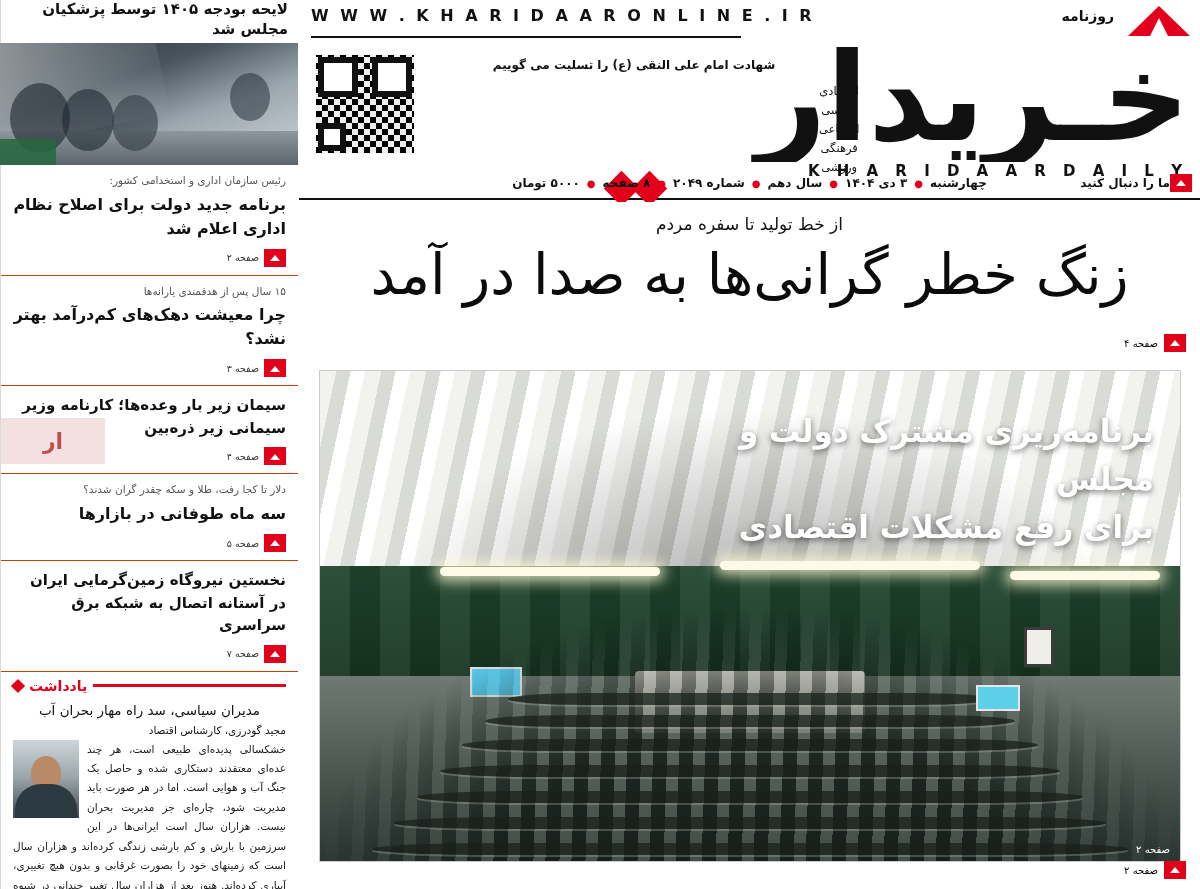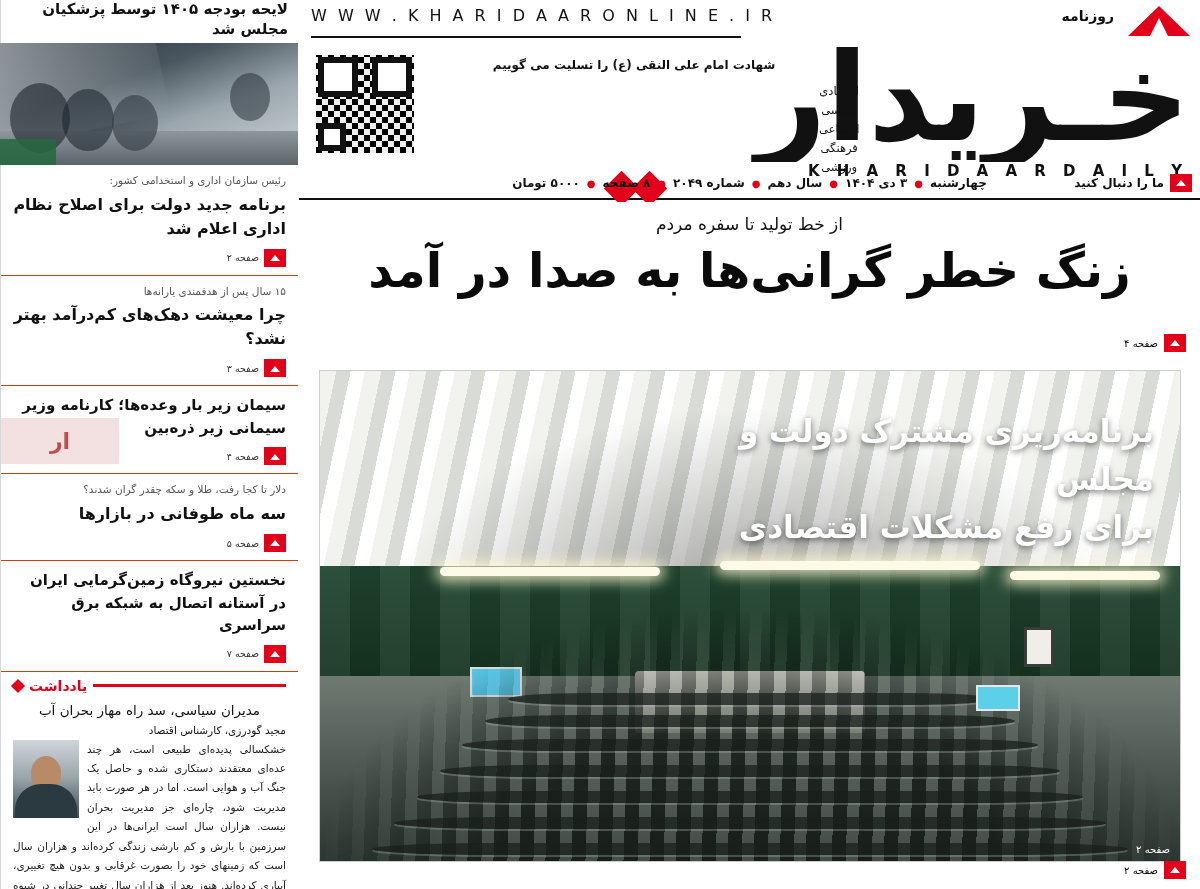--- a/index.html
+++ b/index.html
@@ -147,42 +147,42 @@
     background: #b98a68;
   }
   .author-photo .body {
     position: absolute; left: 50%; bottom: 0; transform: translateX(-50%);
     width: 62px; height: 34px; border-radius: 26px 26px 0 0;
     background: #2b3940;
   }
   .watermark {
     position: absolute;
     left: 0; top: 418px;
-    width: 118px; height: 46px;
+    width: 104px; height: 46px;
     background: #f2dede;
     opacity: .9;
     display: flex; align-items: center; justify-content: center;
     font-size: 22px; font-weight: bold; color: #b93c3c;
     direction: rtl;
     pointer-events: none;
   }
 
   
   .masthead {
     position: absolute;
     top: 0; left: 299px;
     width: 901px; height: 200px;
     background: #fff;
     border-bottom: 2px solid #111;
   }
   .url-bar {
     position: absolute;
     top: 6px; left: 12px;
     font-family: "DejaVu Sans", "Liberation Sans", sans-serif;
-    font-weight: normal;
+    font-weight: bold;
     font-size: 16px;
     letter-spacing: 3px;
     color: #111;
     direction: ltr;
   }
   .url-rule {
     position: absolute;
     top: 36px; left: 12px; width: 430px; height: 2px; background: #111;
   }
   .logo-rozname {
@@ -293,43 +293,43 @@
     align-items: center;
     justify-content: center;
     gap: 7px;
     direction: rtl;
     font-size: 12px;
     color: #111;
     font-weight: bold;
   }
   .infoline .dot { color: #e3001b; font-size: 10px; }
   .infoline .slogan {
-    display: flex; align-items: center; gap: 6px;
+    display: flex; align-items: center; 
     position: absolute; right: 8px;
   }
 
   
   .main {
     position: absolute;
     top: 202px; left: 299px;
     width: 901px; height: 687px;
     background: #fff;
   }
   .main-kicker {
     direction: rtl;
     text-align: center;
     font-size: 17px;
     color: #111;
     padding: 12px 0 4px 0;
   }
   .main-headline {
     direction: rtl;
     text-align: center;
-    font-size: 48px;
-    font-weight: bold;
+    font-size: 56px;
+    font-weight: normal;
     color: #0b0b0b;
     letter-spacing: -1px;
     line-height: 1.25;
     padding: 2px 14px 0 14px;
     white-space: nowrap;
   }
   .main-pageref {
     display: flex; align-items: center; gap: 6px;
     position: absolute; right: 14px; top: 132px;
   }

